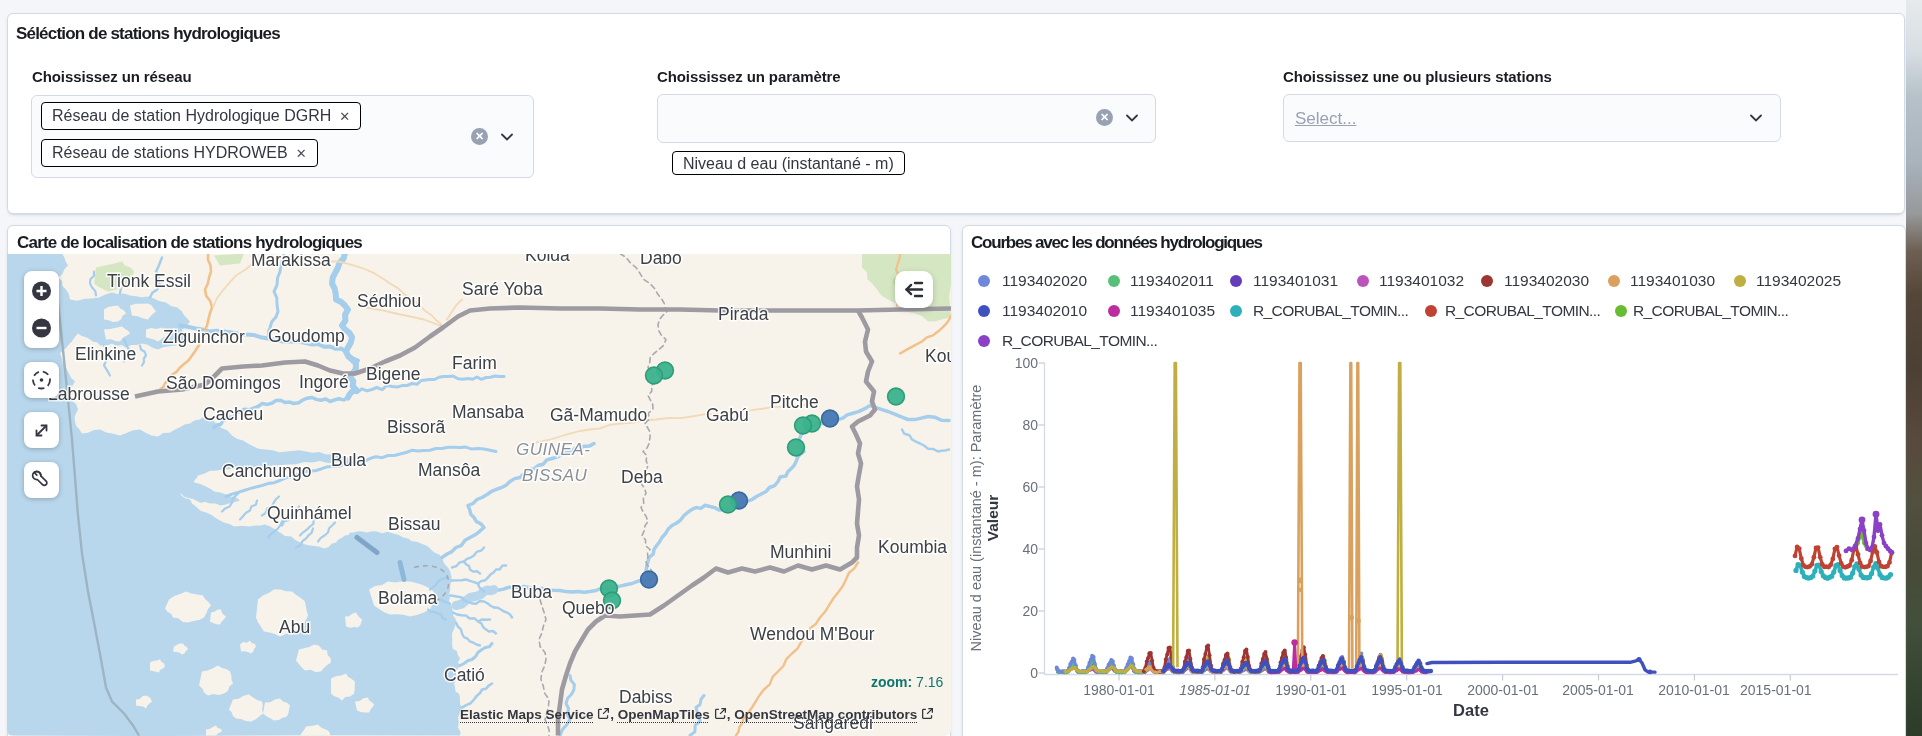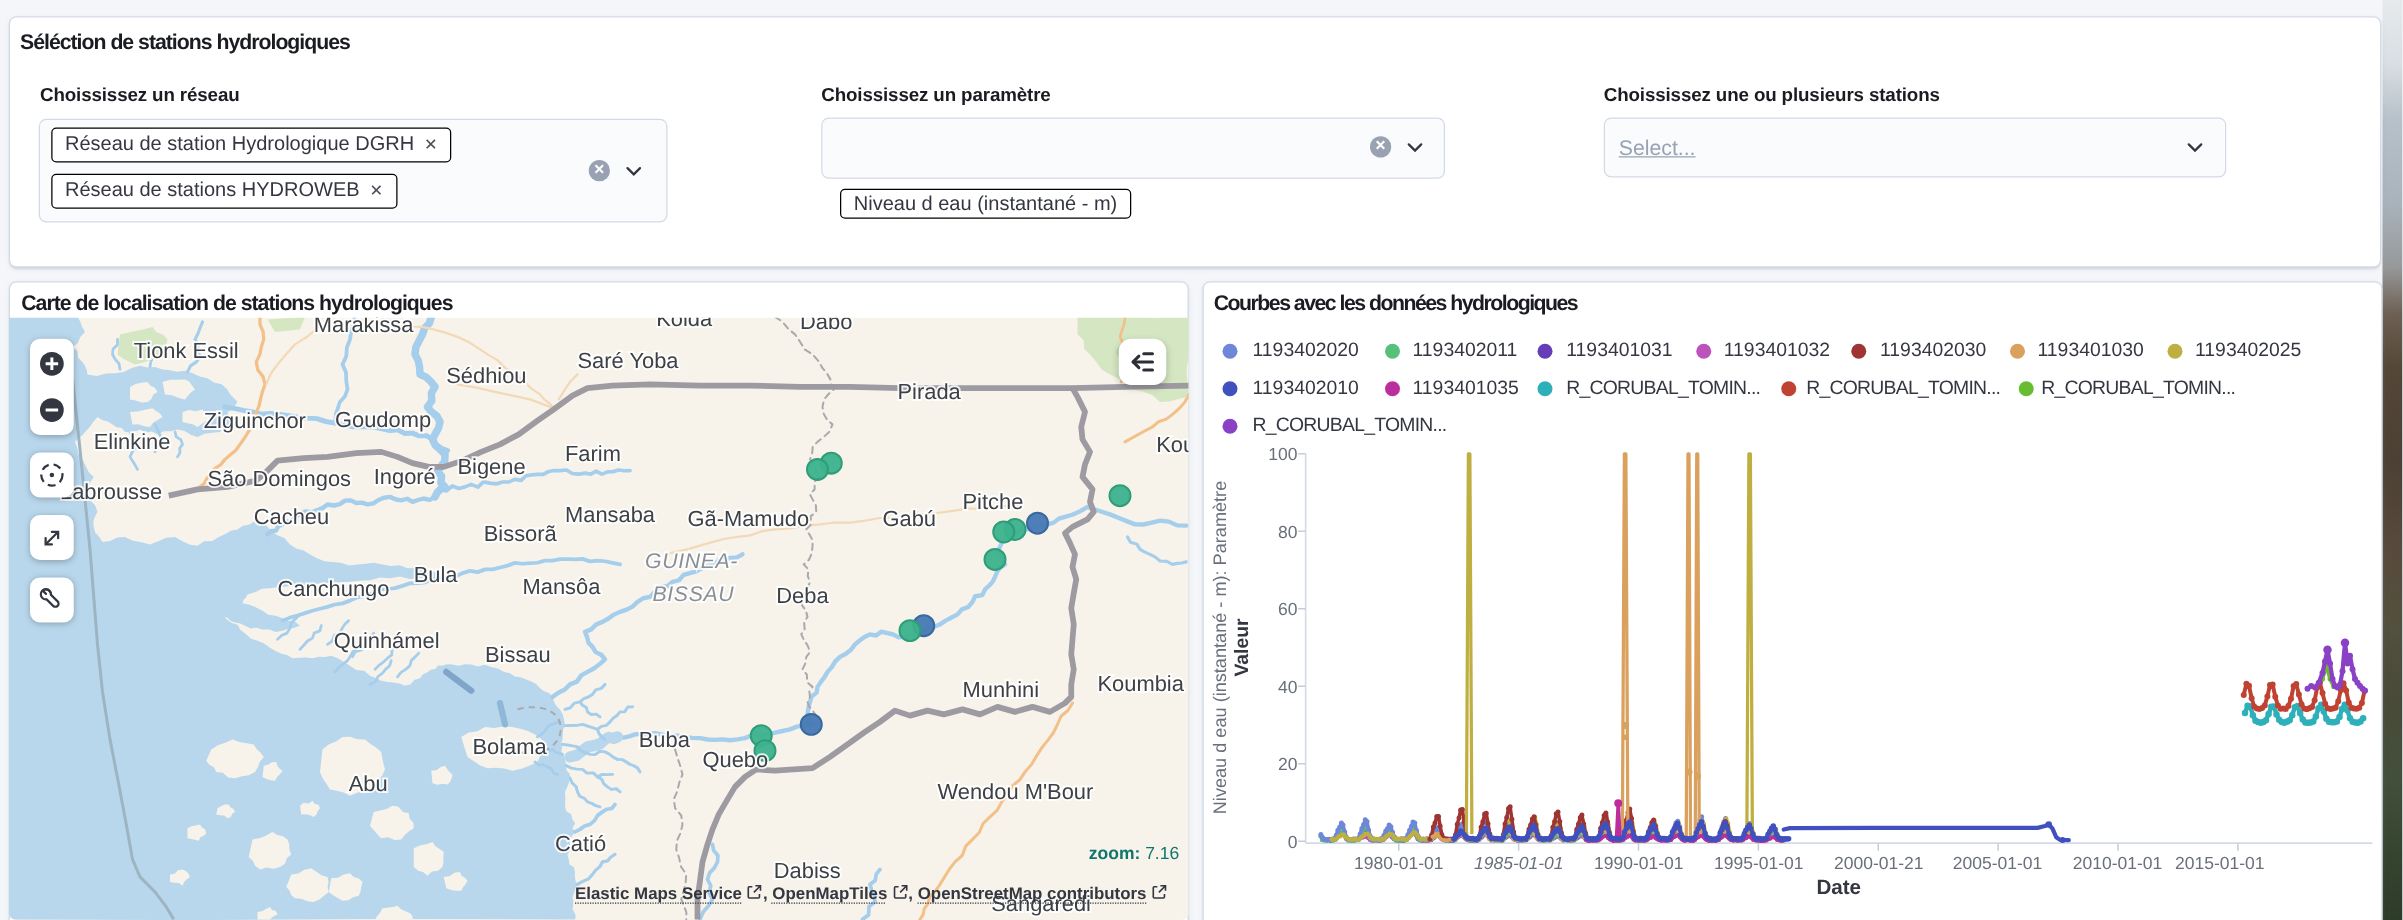--- a/index.html
+++ b/index.html
@@ -282,21 +282,21 @@
 <div class="ticklbl" style="left:978px; top:355px; width:60px; text-align:right;">100</div>
 <div class="ticklbl" style="left:978px; top:417px; width:60px; text-align:right;">80</div>
 <div class="ticklbl" style="left:978px; top:479px; width:60px; text-align:right;">60</div>
 <div class="ticklbl" style="left:978px; top:541px; width:60px; text-align:right;">40</div>
 <div class="ticklbl" style="left:978px; top:603px; width:60px; text-align:right;">20</div>
 <div class="ticklbl" style="left:978px; top:665px; width:60px; text-align:right;">0</div>
 <div class="ticklbl" style="left:1069px; top:682px; width:100px; text-align:center;">1980-01-01</div>
 <div class="ticklbl" style="left:1165px; top:682px; width:100px; text-align:center;font-style:italic;">1985-01-01</div>
 <div class="ticklbl" style="left:1261px; top:682px; width:100px; text-align:center;">1990-01-01</div>
 <div class="ticklbl" style="left:1357px; top:682px; width:100px; text-align:center;">1995-01-01</div>
-<div class="ticklbl" style="left:1453px; top:682px; width:100px; text-align:center;">2000-01-21</div>
+<div class="ticklbl" style="left:1453px; top:682px; width:100px; text-align:center;">2000-01-01</div>
 <div class="ticklbl" style="left:1548px; top:682px; width:100px; text-align:center;">2005-01-01</div>
 <div class="ticklbl" style="left:1644px; top:682px; width:100px; text-align:center;">2010-01-01</div>
 <div class="ticklbl" style="left:1740px; top:682px; width:100px; text-align:left;">2015-01-01</div>
 <div style="position:absolute; left:1416px; top:701px; font-size:16.5px; font-weight:bold; color:#343741; width:110px; text-align:center;">Date</div>
 
 <svg style="position:absolute; left:962px; top:225px;" width="944" height="511" viewBox="0 0 944 511" xmlns="http://www.w3.org/2000/svg">
 
   <g stroke="#d3dae6" stroke-width="1.3" fill="none">
     <path d="M82.5 138 V449.5 M82.5 449.5 H936"></path>
   </g>

